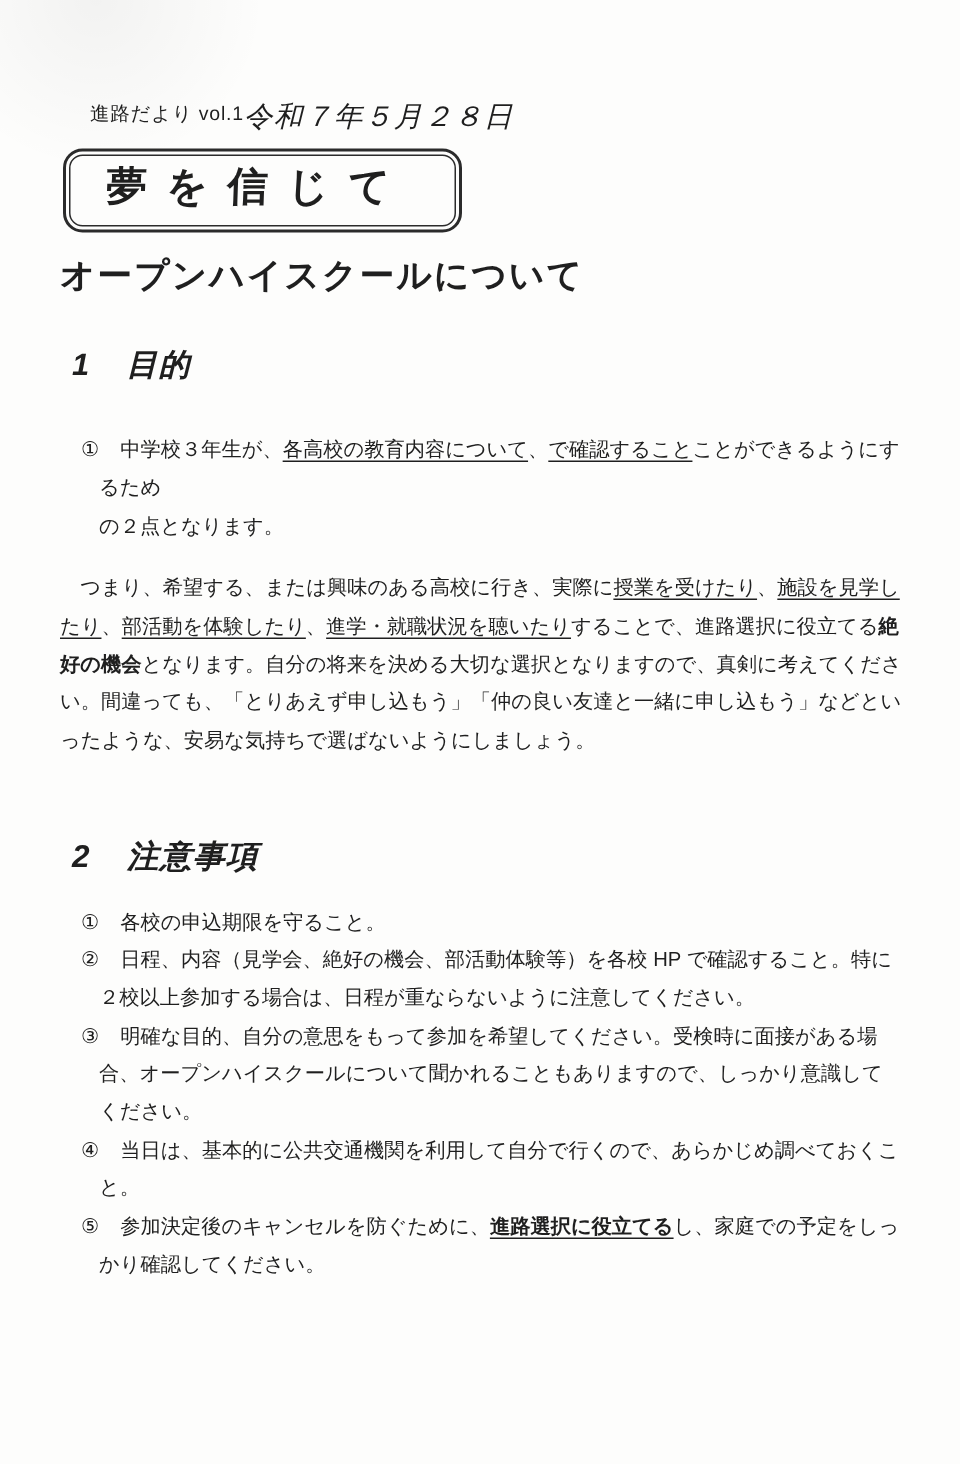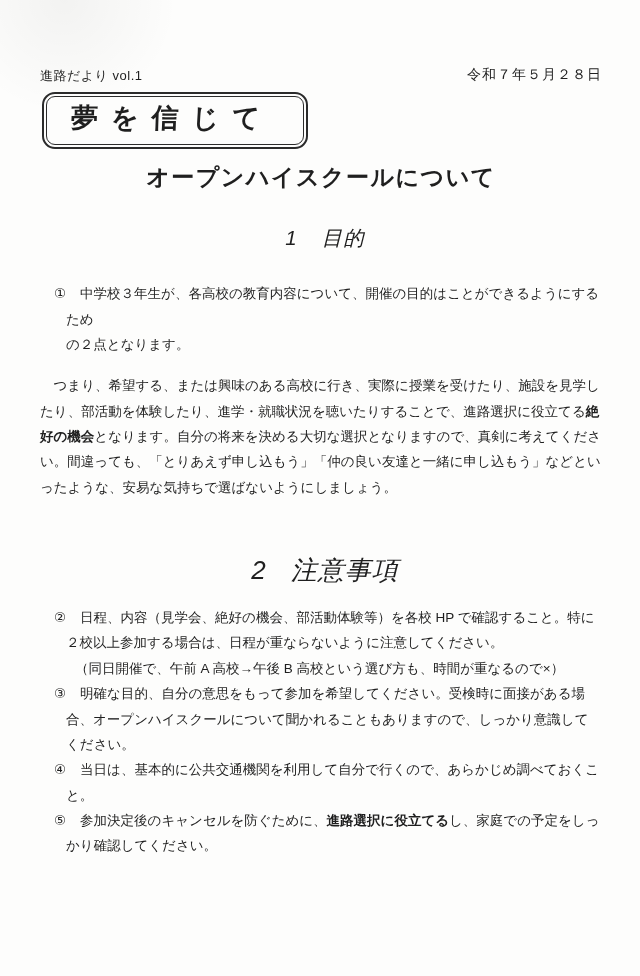--- a/index.html
+++ b/index.html
@@ -14,25 +14,25 @@
     background: #fdfdfc;
     background-image: radial-gradient(circle at 10% 0%, rgba(0,0,0,0.045), transparent 10%);
     color: #1f1f1f;
     font-family: "Liberation Sans", "DejaVu Sans", sans-serif;
     font-size: 13.5px;
     line-height: 1.88;
     -webkit-font-smoothing: antialiased;
   }
   .header-row {
     display: flex;
-    justify-content: space-between;
     align-items: flex-start;
+    margin-left: 20px;
   }
   .vol-label { font-size: 13px; letter-spacing: 0.5px; padding-top: 2px; }
-  .header-right { text-align: right; font-size: 14px; line-height: 1.75; letter-spacing: 1px; }
+  .header-right { text-align: right; font-size: 19px; line-height: 1.75; letter-spacing: 1px; font-style: italic; }
   .motto-outer {
     display: inline-block;
     margin: 4px 0 0 2px;
     border: 2px solid #2b2b2b;
     border-radius: 13px;
     padding: 2px;
     background: #fdfdfc;
   }
   .motto-inner {
     border: 1px solid #2b2b2b;
@@ -43,45 +43,43 @@
     font-family: "DejaVu Serif", "Liberation Serif", serif;
     font-size: 27px;
     font-weight: 700;
     letter-spacing: 13px;
     line-height: 1.1;
     transform: skewX(-2deg);
     display: inline-block;
   }
   .doc-title {
     margin: 14px 0 0 0;
-    text-align: center;
     font-size: 23px;
     font-weight: 600;
     letter-spacing: 1.5px;
     line-height: 1.3;
   }
   .sec-heading {
     margin: 26px 0 6px 8px;
     font-size: 20.5px;
-    font-weight: 400;
+    font-weight: 700;
     font-style: italic;
     letter-spacing: 1px;
-    text-align: center;
   }
   .sec-heading .h-num { margin-right: 24px; }
-  .sec2 .sec-heading { margin-top: 46px; margin-bottom: 10px; font-size: 26px; }
+  .sec2 .sec-heading { margin-top: 46px; margin-bottom: 10px; font-size: 21px; }
   .body-p { margin: 6px 0 0 0; }
   .clist { list-style: none; margin: 24px 0 0 0; padding: 0; }
   .sec2 .clist { margin-top: 6px; }
   .clist li { padding-left: 26px; text-indent: -12px; margin: 0; }
   .clist .marker { margin-right: 14px; }
   .subnote { text-indent: 0; padding-left: 9px; }
   .items-note { margin: 0 0 16px 26px; }
   .gap-p { margin-top: 14px; }
-  .u { text-underline-offset: 3px; text-decoration-thickness: 1px; text-align: center; }
+  .u { text-decoration: underline; text-underline-offset: 3px; text-decoration-thickness: 1px; text-align: center; }
   .b { font-weight: bold; }
 </style>
 </head>
 <body>
 
 <div class="page">
 
   <div class="header-row">
     <div class="vol-label">進路だより vol.1</div>
     <div class="header-right">
@@ -97,37 +95,39 @@
 
   <h1 class="doc-title">オープンハイスクールについて</h1>
 
   <section class="sec1">
     <h2 class="sec-heading">
       <span class="h-num">1</span><span>目的</span>
     </h2>
 
     <ol class="clist">
       <li>
-        <span class="marker">①</span><span><span>中学校３年生が、</span><span class="u">各高校の教育内容について</span><span>、</span><span class="u">開催の目的は</span><span>ことができるようにするため</span></span>
+        <span class="marker">①</span><span><span>中学校３年生が、</span><span class="u">各高校の教育内容について</span><span>、</span><span class="u">で確認すること</span><span>ことができるようにするため</span></span>
       </li>
     </ol>
     <p class="items-note">の２点となります。</p>
 
     <p class="body-p gap-p"><span>　つまり、希望する、または興味のある高校に行き、実際に</span><span class="u">授業を受けたり</span><span>、</span><span class="u">施設を見学したり</span><span>、</span><span class="u">部活動を体験したり</span><span>、</span><span class="u">進学・就職状況を聴いたり</span><span>することで、進路選択に役立てる</span><span class="b">絶好の機会</span><span>となります。自分の将来を決める大切な選択となりますので、真剣に考えてください。間違っても、「とりあえず申し込もう」「仲の良い友達と一緒に申し込もう」などといったような、安易な気持ちで選ばないようにしましょう。</span></p>
   </section>
 
   <section class="sec2">
     <h2 class="sec-heading">
       <span class="h-num">2</span><span>注意事項</span>
     </h2>
 
     <ol class="clist">
       <li>
+        <span class="marker">①</span><span><span>各校の申込期限を守ること。</span></span>
+      </li>
+      <li>
         <span class="marker">②</span><span><span>日程、内容（見学会、絶好の機会、部活動体験等）を各校 HP で確認すること。特に２校以上参加する場合は、日程が重ならないように注意してください。</span></span>
-        <div class="subnote">（同日開催で、午前 A 高校→午後 B 高校という選び方も、時間が重なるので×）</div>
       </li>
       <li>
         <span class="marker">③</span><span><span>明確な目的、自分の意思をもって参加を希望してください。受検時に面接がある場合、オープンハイスクールについて聞かれることもありますので、しっかり意識してください。</span></span>
       </li>
       <li>
         <span class="marker">④</span><span><span>当日は、基本的に公共交通機関を利用して自分で行くので、あらかじめ調べておくこと。</span></span>
       </li>
       <li>
         <span class="marker">⑤</span><span><span>参加決定後のキャンセルを防ぐために、</span><span class="u b">進路選択に役立てる</span><span>し、家庭での予定をしっかり確認してください。</span></span>
       </li>

